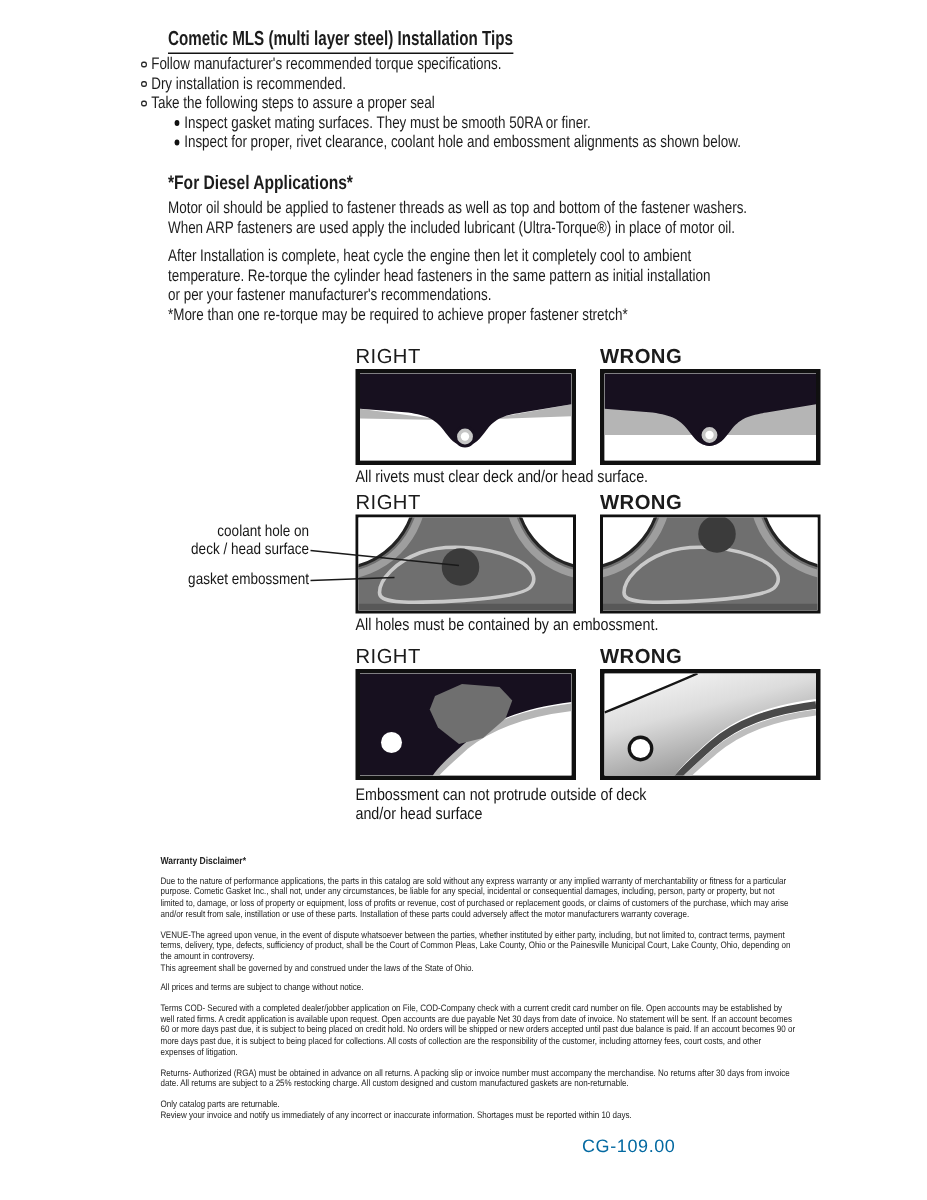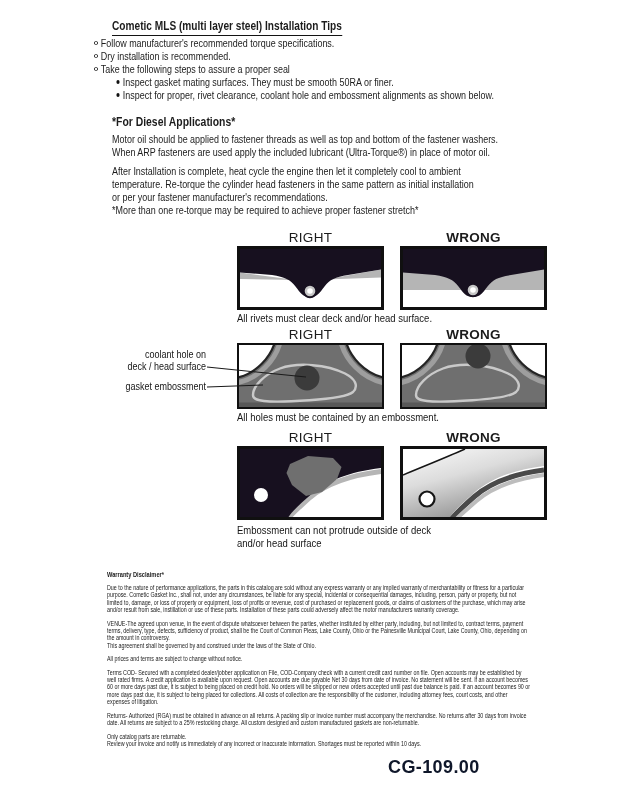--- a/index.html
+++ b/index.html
@@ -21,41 +21,41 @@
   .mk-open { flex:none; width:4.5px; height:4.5px; border:1px solid #2a2a2a; border-radius:50%; margin:3.6px 4px 0 0; }
   .mk-fill { flex:none; width:4px; height:4px; background:#111; border-radius:50%; margin:4px 4px 0 0; }
   .tips li.sub { padding-left:28px; }
 
   .diesel-h { position:absolute; left:112px; top:114px; font-size:13px; font-weight:700; white-space:nowrap; }
   .body { position:absolute; left:112px; width:560px; font-size:11.2px; line-height:13px; }
   .p1 { top:133px; } .p2 { top:165px; } .note { top:204px; }
 
   .dset { position:absolute; left:237px; width:312px; }
   .dlabels { display:flex; font-size:13.5px; line-height:15px; color:#1b1b1b; }
-  .dlabels span { width:147px; text-align:center; letter-spacing:.3px; }
+  .dlabels span { width:147px; letter-spacing:.3px; }
   .dlabels span + span { margin-left:16px;font-weight:bold; }
   .dboxes { display:flex; margin-top:1px; }
   .dbox { border:3px solid #101010; background:#fff; font-size:0; }
   .dbox + .dbox { margin-left:16px; }
   .dbox.thin { border-width:2px; }
   .cap { font-size:11.2px; line-height:12.5px; margin-top:2px; color:#161616; }
   .set3 .cap { margin-top:4px; }
 
   .ann { position:absolute; width:106px; text-align:right; font-size:10.6px; line-height:11.5px;
          transform:scaleX(.85); transform-origin:100% 0; color:#161616; }
   .ann1 { left:100px; top:349px; } .ann2 { left:100px; top:381px; }
   .leaders { position:absolute; left:200px; top:340px; width:115px; height:60px; }
 
   .disc { position:absolute; left:107px; top:571px; width:498px; transform:scaleX(.85);
           transform-origin:0 0; color:#222; }
   .disc h3 { font-size:6.7px; font-weight:700; margin-bottom:6px; }
   .disc p { font-size:6.3px; line-height:7.4px; margin-bottom:6px; }
   .disc p.tight { margin-bottom:0; }
 
-  .pcode { position:absolute; left:388px; top:757px; font-size:18px; letter-spacing:.4px; color:#0f172a;font-weight:bold; }
+  .pcode { position:absolute; left:388px; top:757px; font-size:12px; letter-spacing:.4px; color:#0369a1; }
 </style>
 </head>
 <body>
 
 <div class="page">
 
   <h1 class="title sx75">Cometic MLS (multi layer steel) Installation Tips</h1>
 
   <ul class="tips sx80">
     <li>

